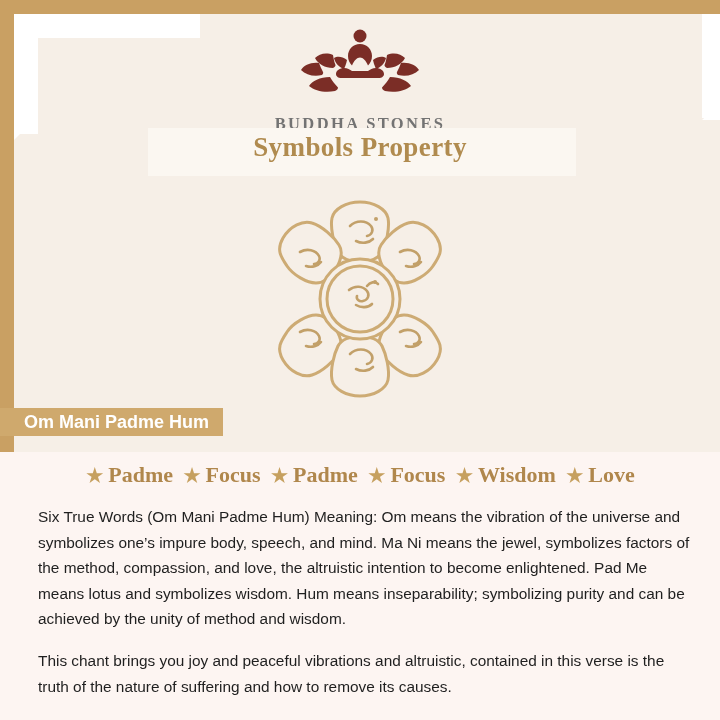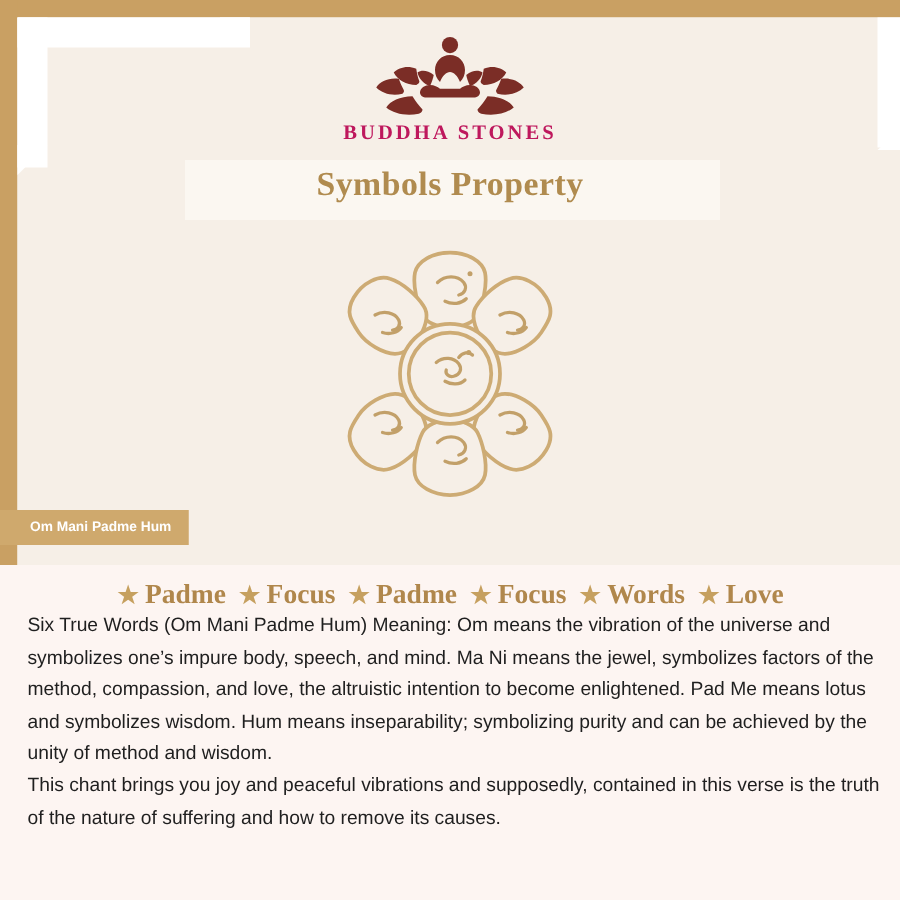--- a/index.html
+++ b/index.html
@@ -85,25 +85,25 @@
     position: absolute;
     left: 0; top: 22px;
     width: 720px;
     text-align: center;
   }
   .logo-mark {
     display: block;
     margin: 0 auto;
   }
   .logo-text {
-    margin-top: 0;
+    margin-top: 18px;
     font-family: "Liberation Serif", serif;
     font-size: 16.5px;
     letter-spacing: 2.4px;
-    color: #be185d;
+    color: #737373;
     font-weight: 700;
   }
 
   
   .title-band {
     position: absolute;
     left: 148px; top: 128px;
     width: 428px; height: 48px;
     background: #fbf7f1;
   }
@@ -126,21 +126,21 @@
     width: 264px; height: 226px;
   }
 
   
   .tag {
     position: absolute;
     left: 0; top: 408px;
     height: 28px;
     background: #cfa96d;
     color: #ffffff;
-    font-size: 11px;
+    font-size: 18px;
     font-weight: 700;
     display: flex;
     align-items: center;
     padding: 0 14px 0 24px;
     box-shadow: 0 0 0 0 transparent;
   }
 
   
   .lower {
     position: absolute;
@@ -171,21 +171,21 @@
   .body-text {
     position: absolute;
     left: 22px; top: 488px;
     width: 686px;
     font-size: 15.4px;
     line-height: 25.6px;
     color: #1f1f1f;
     font-family: "Liberation Sans", sans-serif;
   }
   .body-text p {
-    margin: 0;
+    margin: 16px;
   }
 </style>
 </head>
 <body>
 
 <div class="page">
 
   <div class="frame-top"></div>
   <div class="frame-left"></div>
   <div class="inner-bg"></div>
@@ -277,22 +277,22 @@
     <span>Om Mani Padme Hum</span>
   </div>
 
   <div class="lower"></div>
 
   <div class="stars-row">
     <span class="star">★</span><span class="kw">Padme</span>
     <span class="star">★</span><span class="kw">Focus</span>
     <span class="star">★</span><span class="kw">Padme</span>
     <span class="star">★</span><span class="kw">Focus</span>
-    <span class="star">★</span><span class="kw">Words</span>
+    <span class="star">★</span><span class="kw">Wisdom</span>
     <span class="star">★</span><span class="kw">Love</span>
   </div>
 
   <div class="body-text">
     <p>Six True Words (Om Mani Padme Hum) Meaning: Om means the vibration of the universe and symbolizes one’s impure body, speech, and mind. Ma Ni means the jewel, symbolizes factors of the method, compassion, and love, the altruistic intention to become enlightened. Pad Me means lotus and symbolizes wisdom. Hum means inseparability; symbolizing purity and can be achieved by the unity of method and wisdom.</p>
-    <p>This chant brings you joy and peaceful vibrations and supposedly, contained in this verse is the truth of the nature of suffering and how to remove its causes.</p>
+    <p>This chant brings you joy and peaceful vibrations and altruistic, contained in this verse is the truth of the nature of suffering and how to remove its causes.</p>
   </div>
 
 </div>
 
 </body></html>

